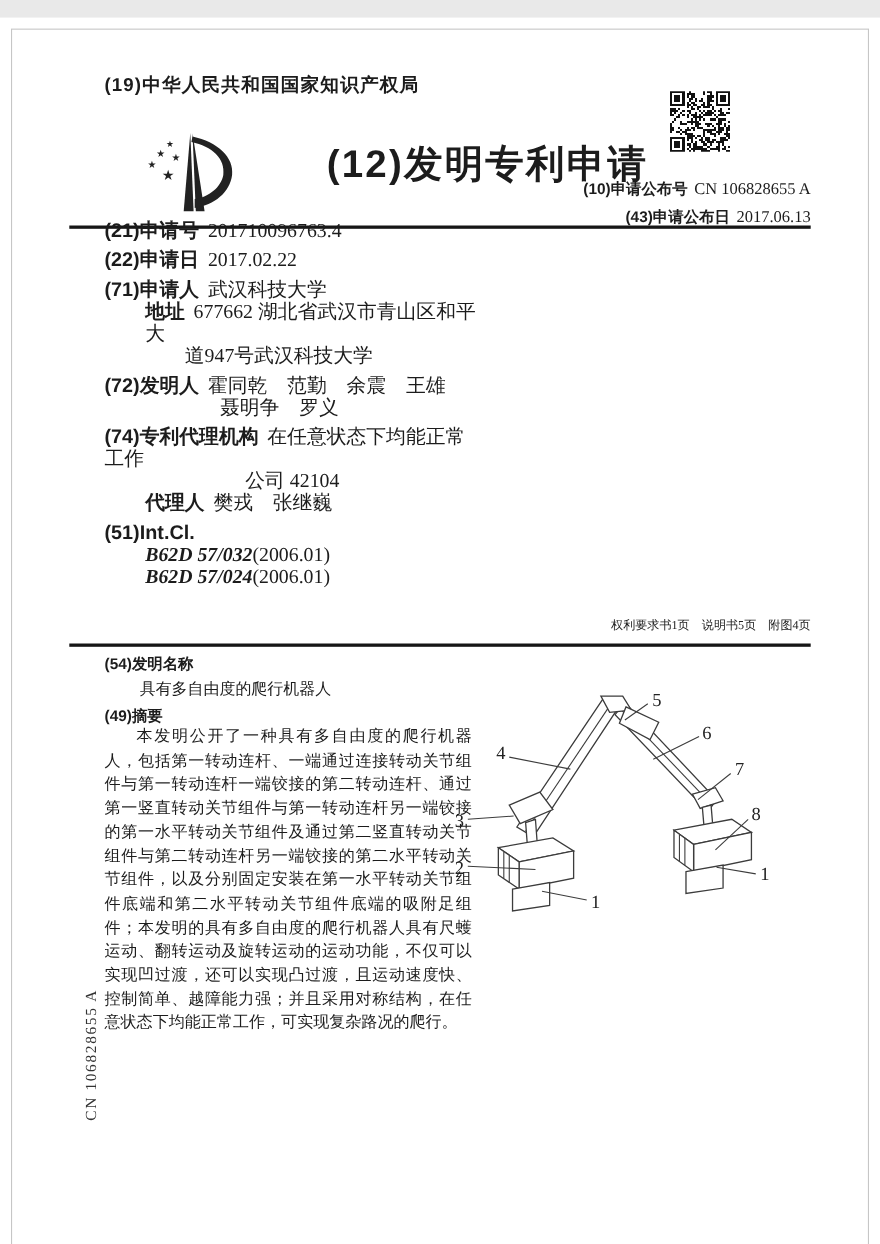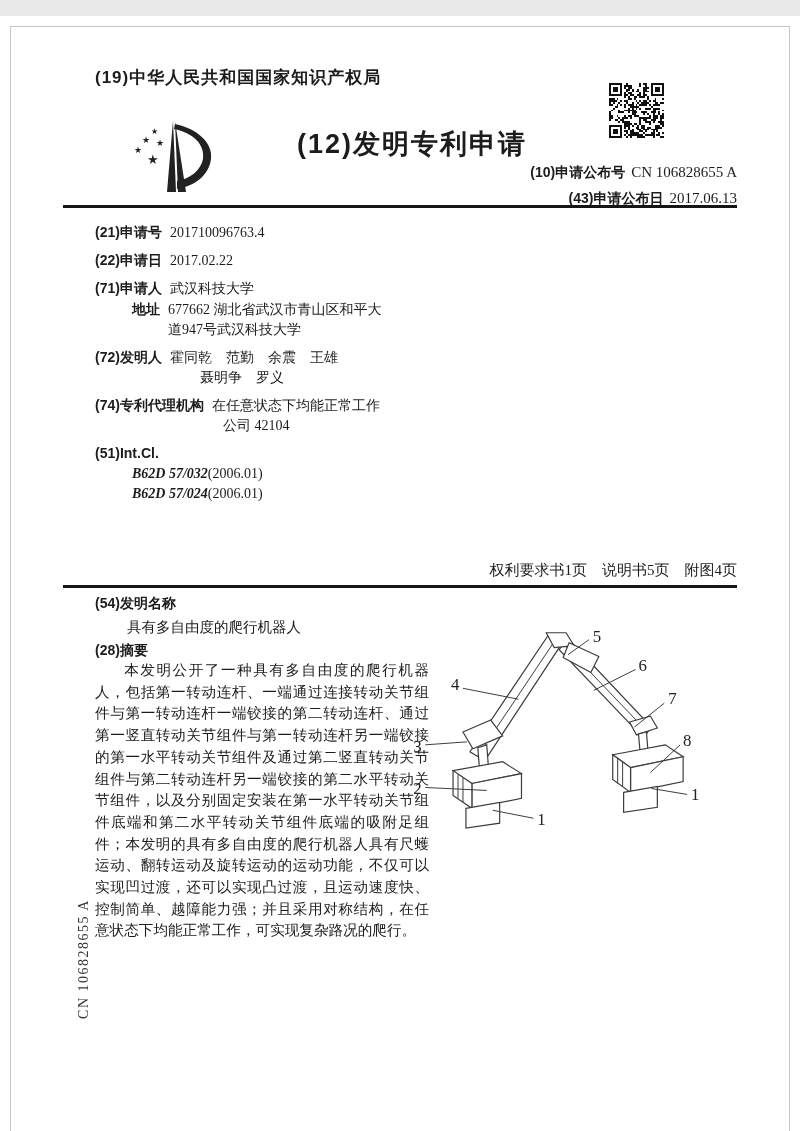--- a/index.html
+++ b/index.html
@@ -7,41 +7,41 @@
     position:relative;width:800px;height:1131px;background:#ffffff;
     font-family:"Liberation Serif","DejaVu Serif",serif;color:#1c1c1c;
     overflow:hidden;margin:16px auto;
   }
   .page-edge{position:absolute;inset:10px;border:1px solid #c6c6c6;pointer-events:none;}
   .abs{position:absolute;}
   .hei{font-family:"Liberation Sans","DejaVu Sans",sans-serif;font-weight:bold;}
   .song{font-family:"Liberation Serif","DejaVu Serif",serif;}
 
   .office{left:95px;top:50px;font-size:17px;letter-spacing:1px;}
-  .doc-type{left:297px;top:110px;font-size:27px;letter-spacing:2px;}
+  .doc-type{left:297px;top:110px;font-size:35px;letter-spacing:2px;}
   .pub-box{right:63px;top:143px;text-align:right;line-height:25px;}
   .pub-box .lbl{font-size:14px;text-align:right;}
   .pub-box .val{font-size:15px;margin-left:6px;}
 
   .rule{left:63px;width:674px;height:3px;background:#161616;}
   .rule-1{top:189px;}
   .rule-2{top:569px;}
 
-  .biblio{left:95px;top:206px;width:340px;font-size:14px;line-height:20px;}
+  .biblio{left:95px;top:183px;width:340px;font-size:18px;line-height:20px;}
   .biblio .entry{margin-bottom:7px;}
   .biblio .lbl{font-family:"Liberation Sans","DejaVu Sans",sans-serif;font-weight:bold;}
   .biblio .val{margin-left:8px;}
   .sub-indent{padding-left:37px;}
   .addr-cont{padding-left:73px;}
   .inv-cont{padding-left:105px;}
   .agency-cont{padding-left:128px;}
   .intcl-line{padding-left:37px;}
   .intcl-code{font-style:italic;font-weight:bold;}
 
-  .pages-info{right:63px;top:545px;font-size:15px;font-family:Liberation Serif, serif;}
+  .pages-info{right:63px;top:545px;font-size:11px;font-family:Liberation Serif, serif;}
 
   .sec54{left:95px;top:577px;width:340px;font-size:14px;line-height:20px;}
   .sec54 .title-line{padding-left:32px;font-size:14.5px;margin-top:4px;margin-bottom:3px;}
   .abstract{
     left:95px;top:644px;width:334px;font-size:14.6px;line-height:21.7px;
     text-align:justify;text-indent:2em;
   }
 
   .figure{left:408px;top:590px;}
   .figure svg{display:block;}
@@ -442,20 +442,23 @@
         <span>聂明争　罗义</span>
       </div>
     </div>
     <div class="entry">
       <div>
         <span class="lbl">(74)专利代理机构</span><span class="val">在任意状态下均能正常工作</span>
       </div>
       <div class="agency-cont">
         <span>公司 42104</span>
       </div>
+      <div class="sub-indent">
+        <span class="lbl">代理人</span><span class="val">樊戎　张继巍</span>
+      </div>
     </div>
     <div class="entry">
       <div>
         <span class="lbl">(51)Int.Cl.</span>
       </div>
       <div class="intcl-line">
         <span class="intcl-code">B62D 57/032</span><span>(2006.01)</span>
       </div>
       <div class="intcl-line">
         <span class="intcl-code">B62D 57/024</span><span>(2006.01)</span>
@@ -463,21 +466,21 @@
     </div>
   </div>
 
   <div class="abs pages-info">权利要求书1页　说明书5页　附图4页</div>
 
   <div class="abs rule rule-2"></div>
 
   <div class="abs sec54">
     <div class="lbl hei" style="font-size:14px">(54)发明名称</div>
     <div class="title-line">具有多自由度的爬行机器人</div>
-    <div class="lbl hei" style="font-size:14px">(28)摘要</div>
+    <div class="lbl hei" style="font-size:14px">(49)摘要</div>
   </div>
 
   <div class="abs abstract">本发明公开了一种具有多自由度的爬行机器人，包括第一转动连杆、一端通过连接转动关节组件与第一转动连杆一端铰接的第二转动连杆、通过第一竖直转动关节组件与第一转动连杆另一端铰接的第一水平转动关节组件及通过第二竖直转动关节组件与第二转动连杆另一端铰接的第二水平转动关节组件，以及分别固定安装在第一水平转动关节组件底端和第二水平转动关节组件底端的吸附足组件；本发明的具有多自由度的爬行机器人具有尺蠖运动、翻转运动及旋转运动的运动功能，不仅可以实现凹过渡，还可以实现凸过渡，且运动速度快、控制简单、越障能力强；并且采用对称结构，在任意状态下均能正常工作，可实现复杂路况的爬行。</div>
 
   <div class="abs figure">
     <svg width="340" height="238" viewBox="0 0 340 240">
 
       <polygon class="fig-line" points="141,28 155,36 76,156 61,147"></polygon>
       <line class="fig-stroke" x1="148" y1="33" x2="69" y2="151"></line>
 

